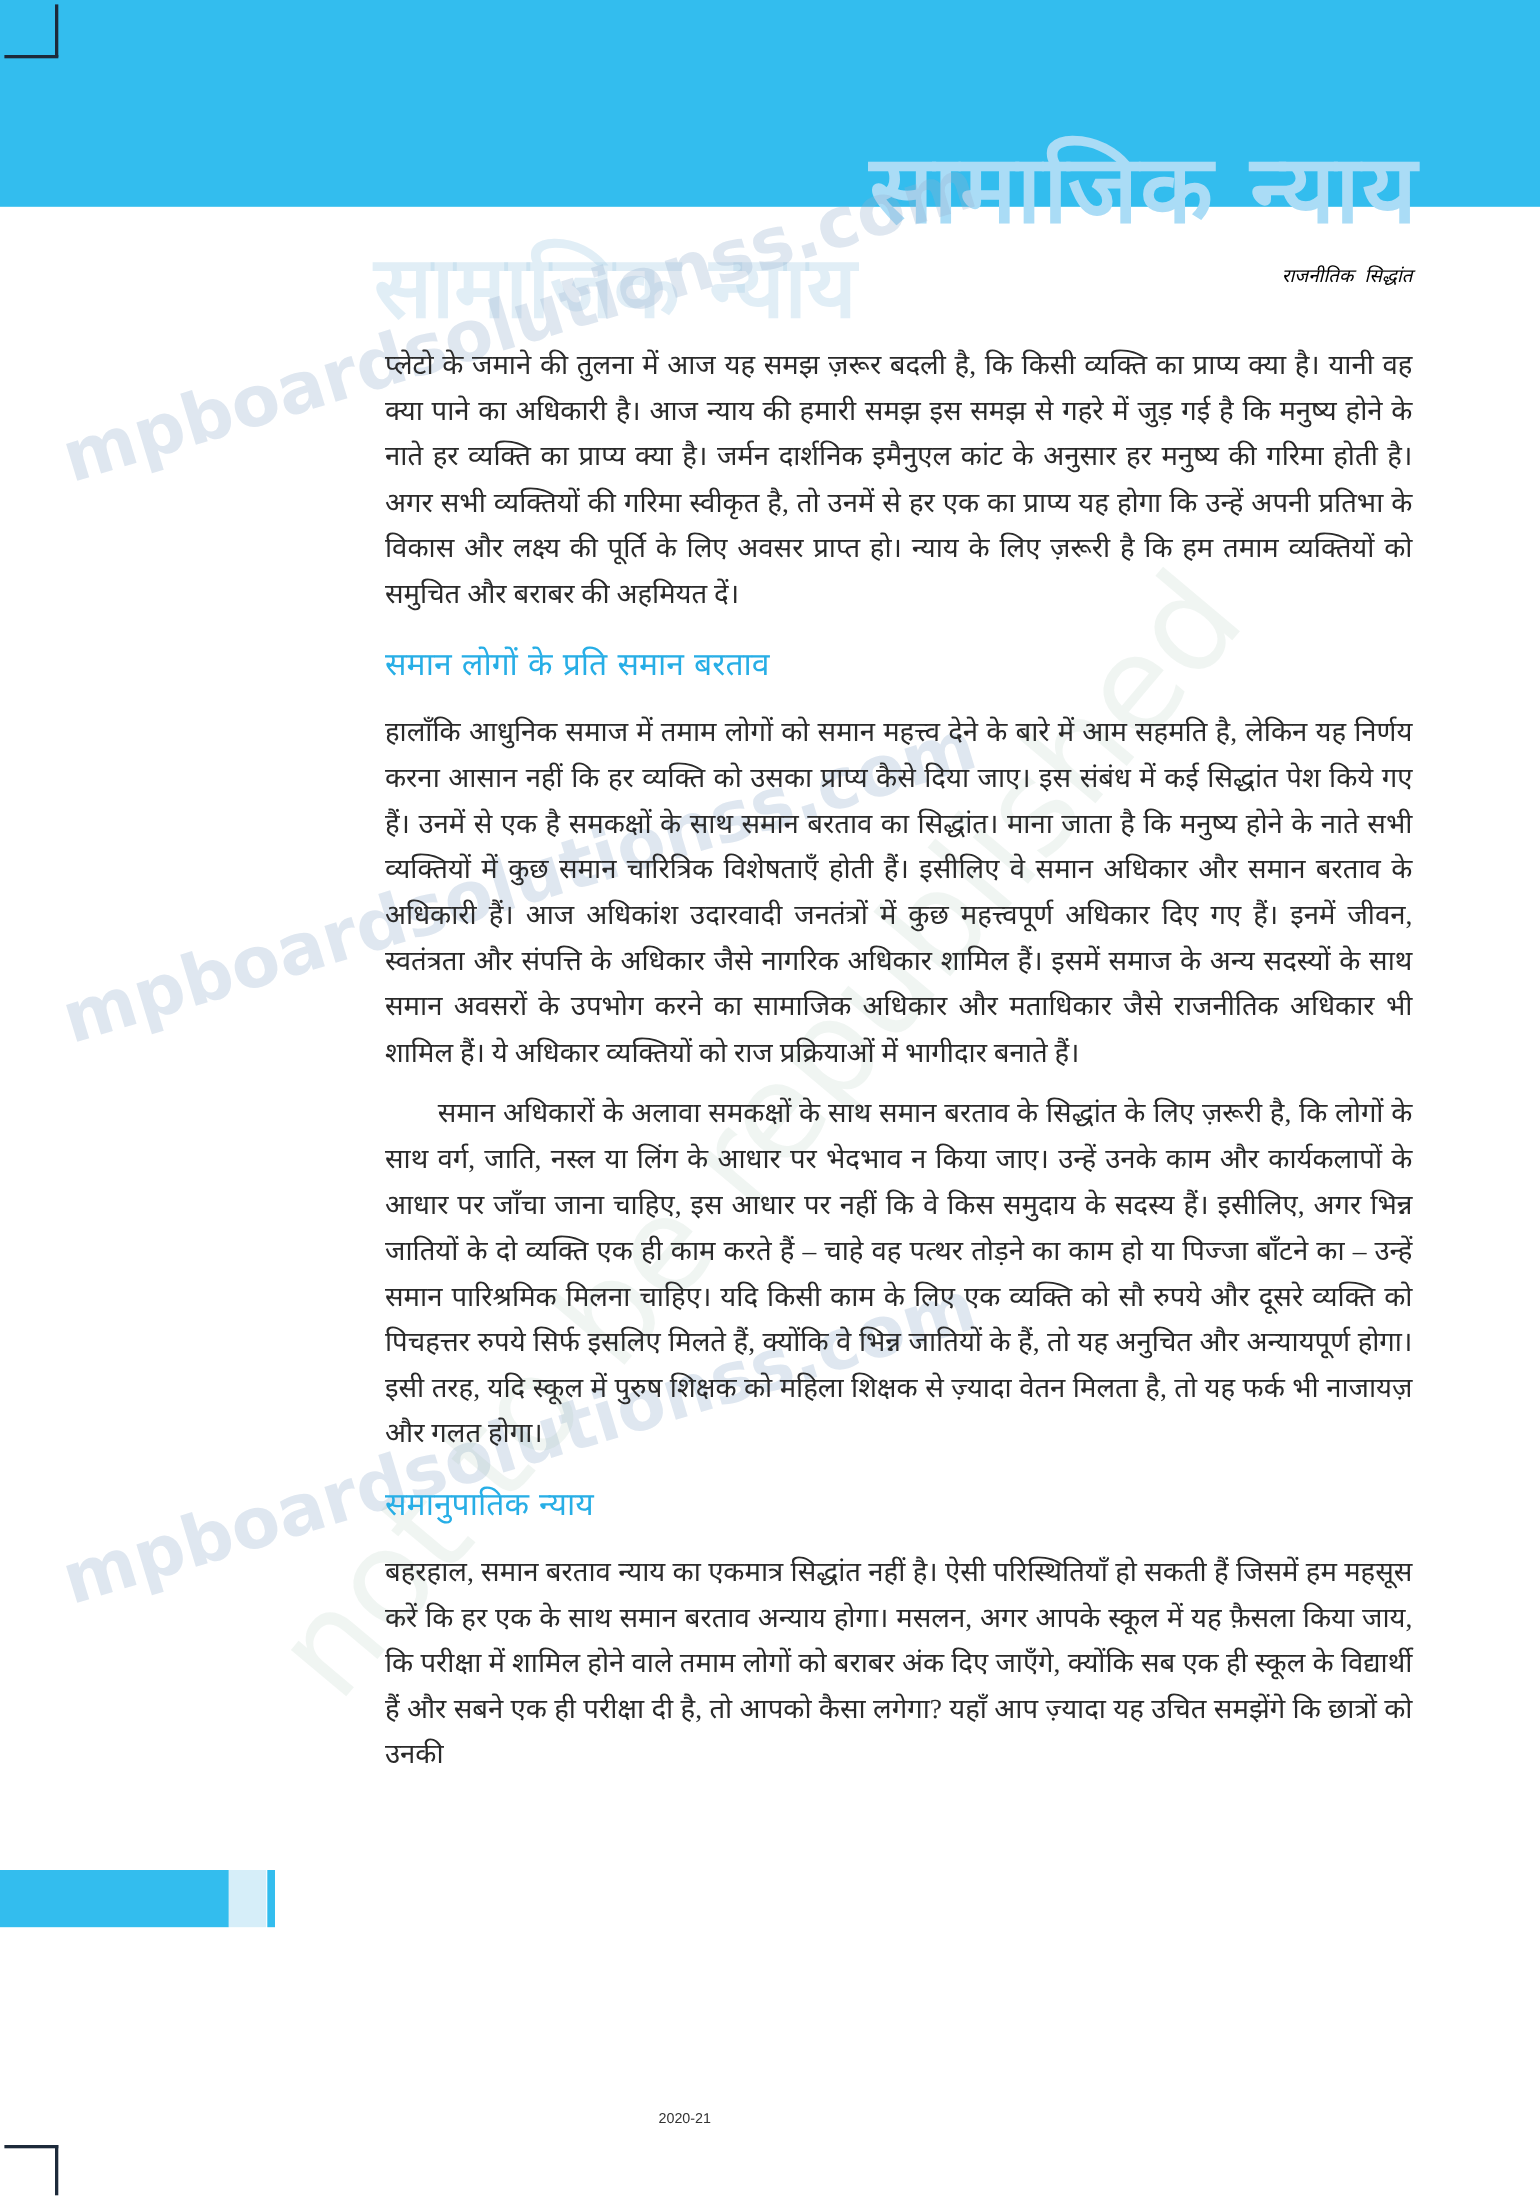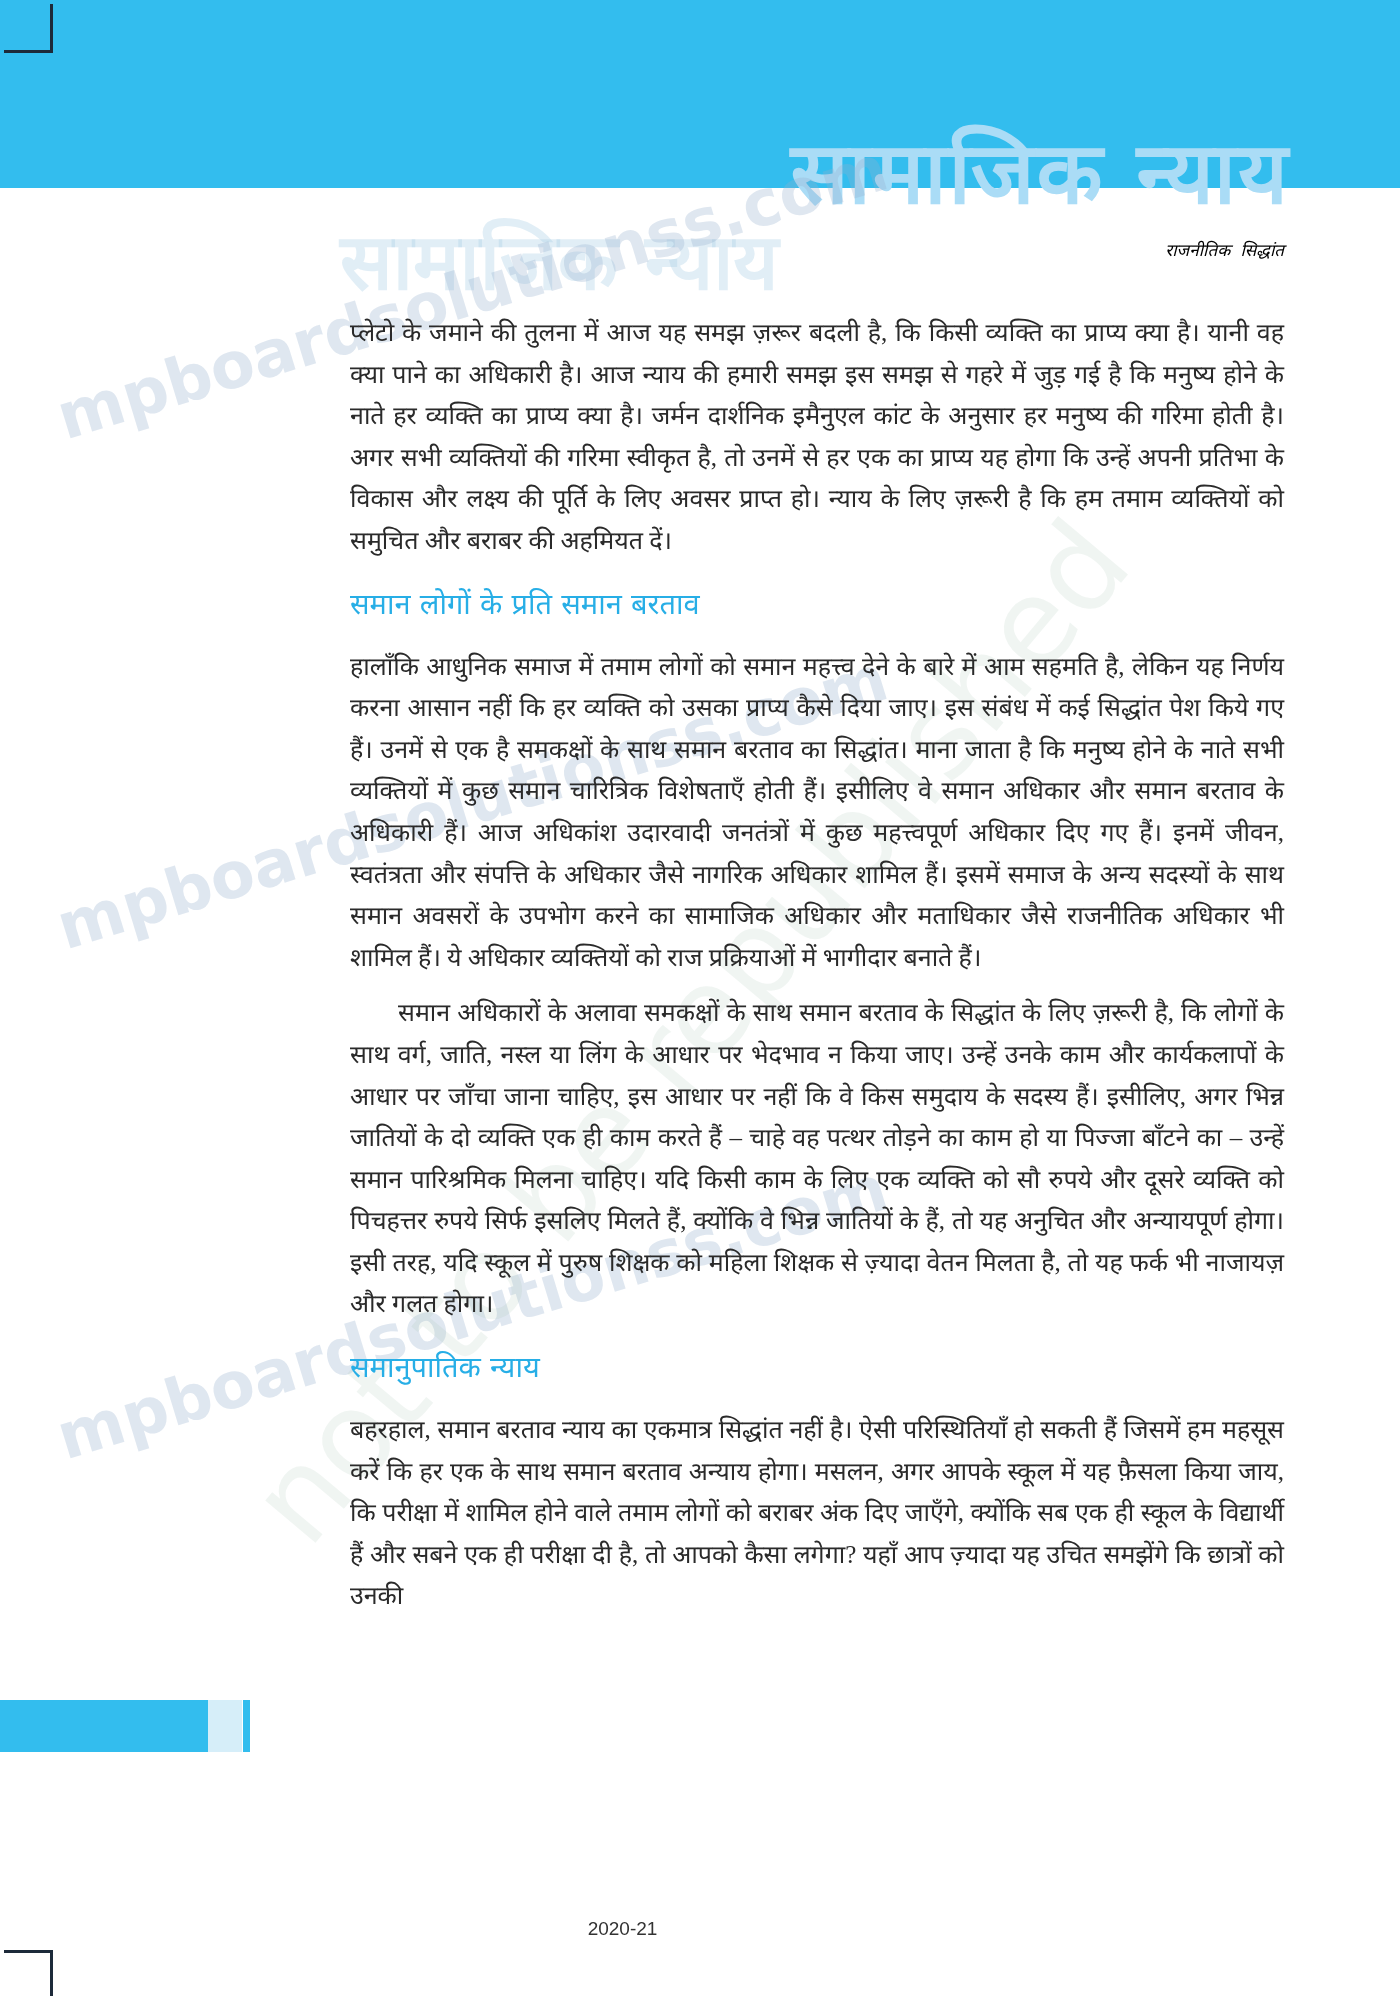--- a/index.html
+++ b/index.html
@@ -57,21 +57,21 @@
     position: absolute; left: 0; top: 0; width: 208px; height: 52px; background: #33bdee;
   }
   .pagebox .strip {
     position: absolute; left: 208px; top: 0; width: 34px; height: 52px; background: #d6eef9;
   }
   .pagebox .bar {
     position: absolute; left: 243px; top: 0; width: 7px; height: 52px; background: #33bdee;
   }
   .year {
     position: absolute; left: 0; width: 1245px; top: 1918px; text-align: center;
-    font-family: "Liberation Sans", sans-serif; font-size: 19px; color: #333;
+    font-family: "Liberation Sans", sans-serif; font-size: 13px; color: #333;
   }
 </style>
 </head>
 <body>
 
 <div class="band"></div>
 
 <div class="crop" style="left:50px; top:4px; width:3px; height:48px;"></div>
 <div class="crop" style="left:4px; top:50px; width:49px; height:3px;"></div>
 

